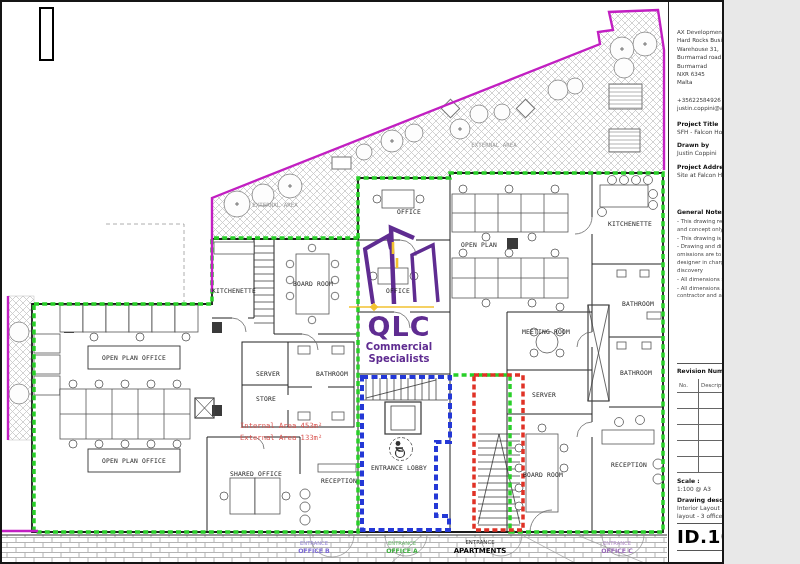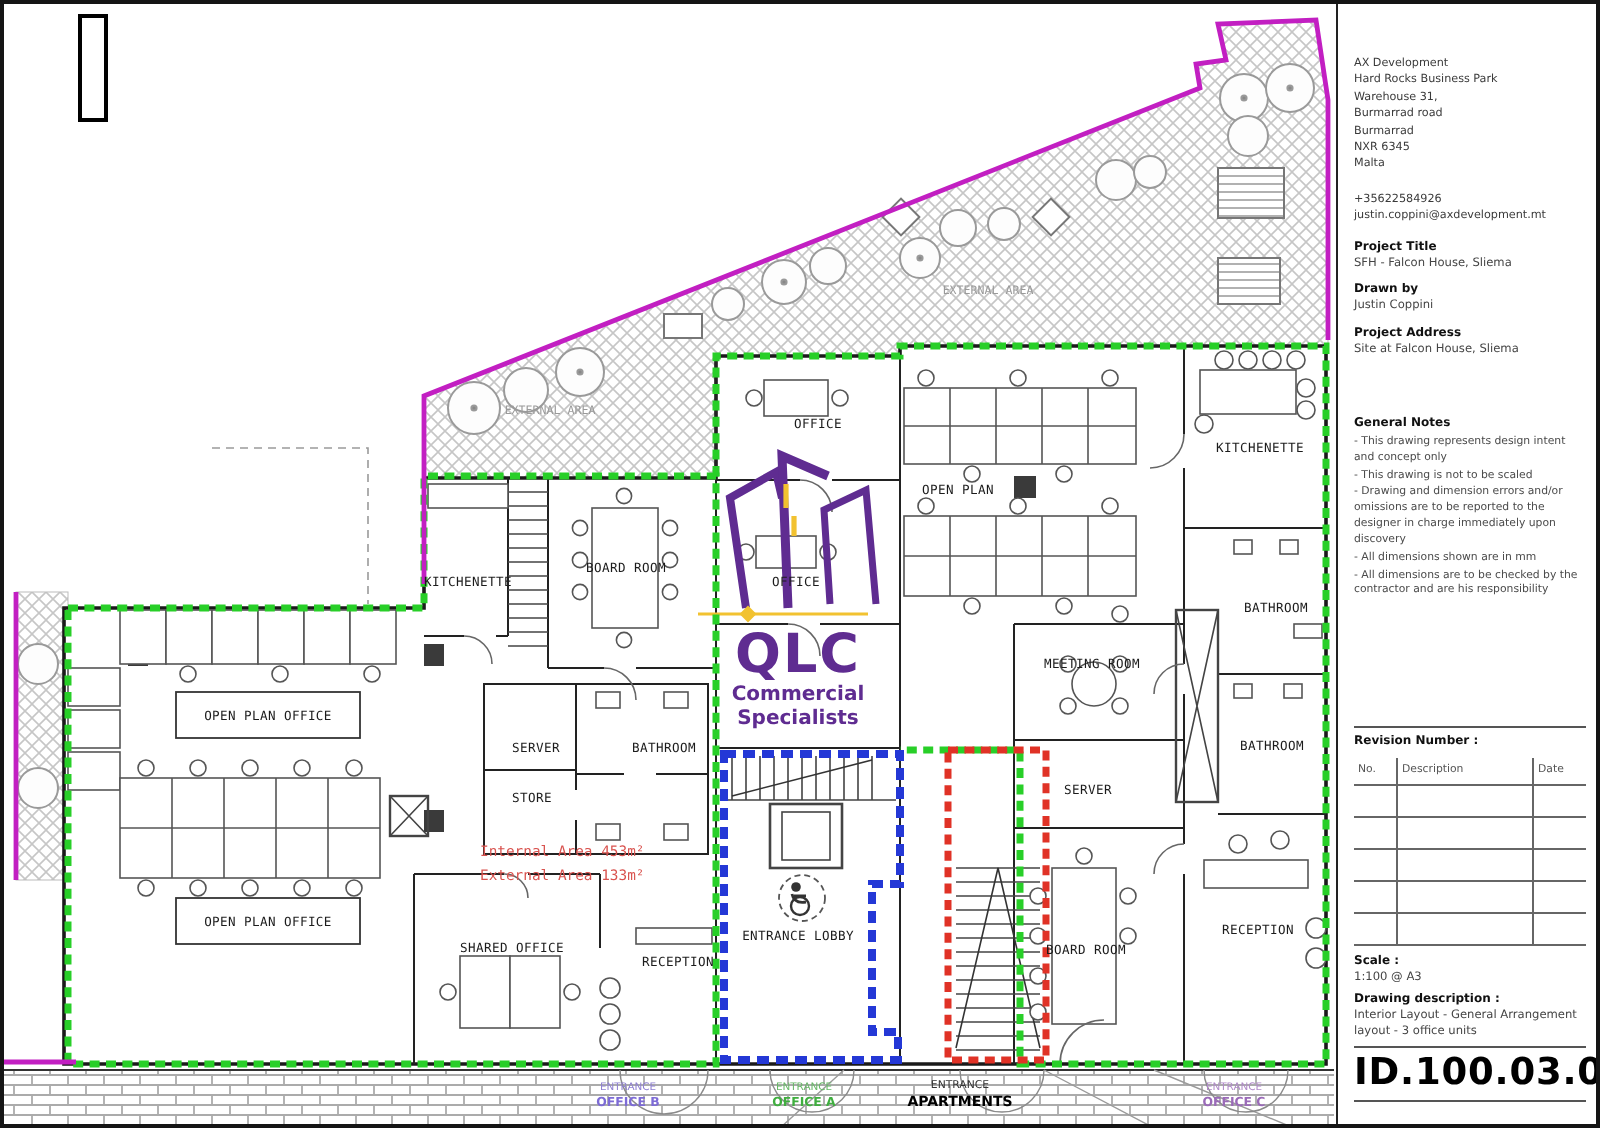--- a/index.html
+++ b/index.html
@@ -1,16 +1,16 @@
 <!DOCTYPE html>
 <html><head>
 <meta charset="utf-8">
 <style>
   html,body{margin:0;padding:0;background:#e8e8e8;}
-  .sheet{position:relative;width:800px;height:564px;background:#fff;border:2px solid #151515;
+  .sheet{position:relative;width:724px;height:564px;background:#fff;border:2px solid #151515;
          box-sizing:border-box;overflow:hidden;font-family:"DejaVu Sans",sans-serif;}
   .plan-svg{position:absolute;left:0;top:0;}
   
   .titleblock{position:absolute;left:666px;top:0;width:132px;height:560px;border-left:1.4px solid #222;
               background:#fff;color:#3a3a3a;}
   .titleblock div{position:absolute;left:8px;}
   .tb-small{font-size:5.6px;line-height:1.5;}
   .tb-label{font-size:6px;font-weight:bold;color:#111;}
   .tb-value{font-size:5.8px;color:#444;}
   .tb-company{top:26px;}

